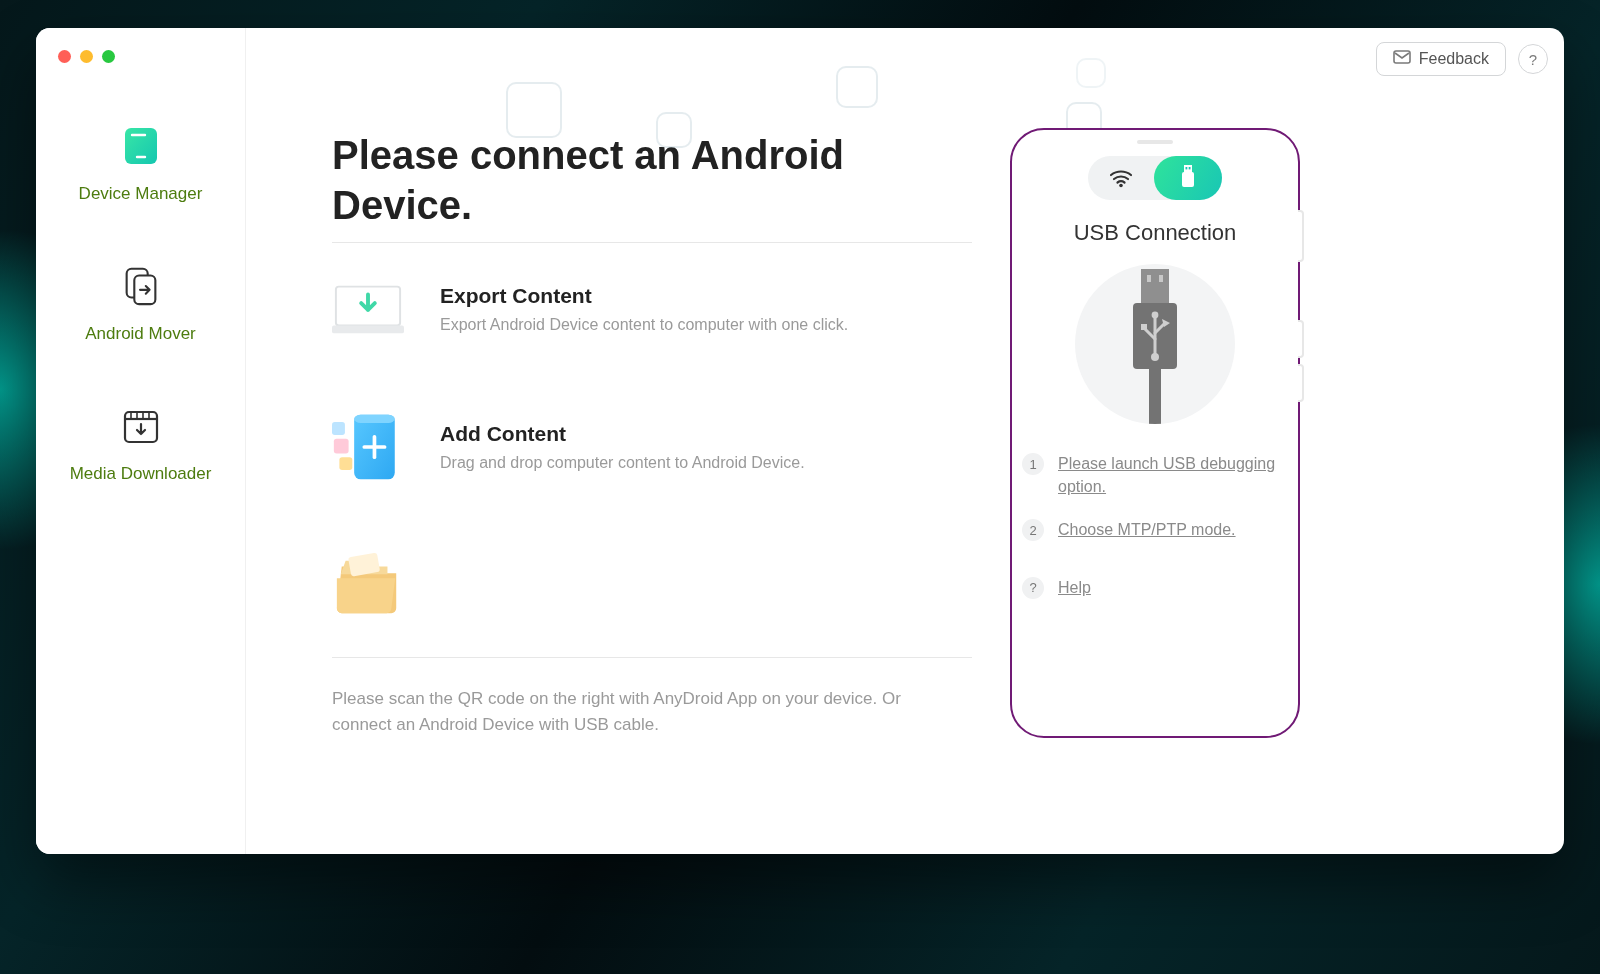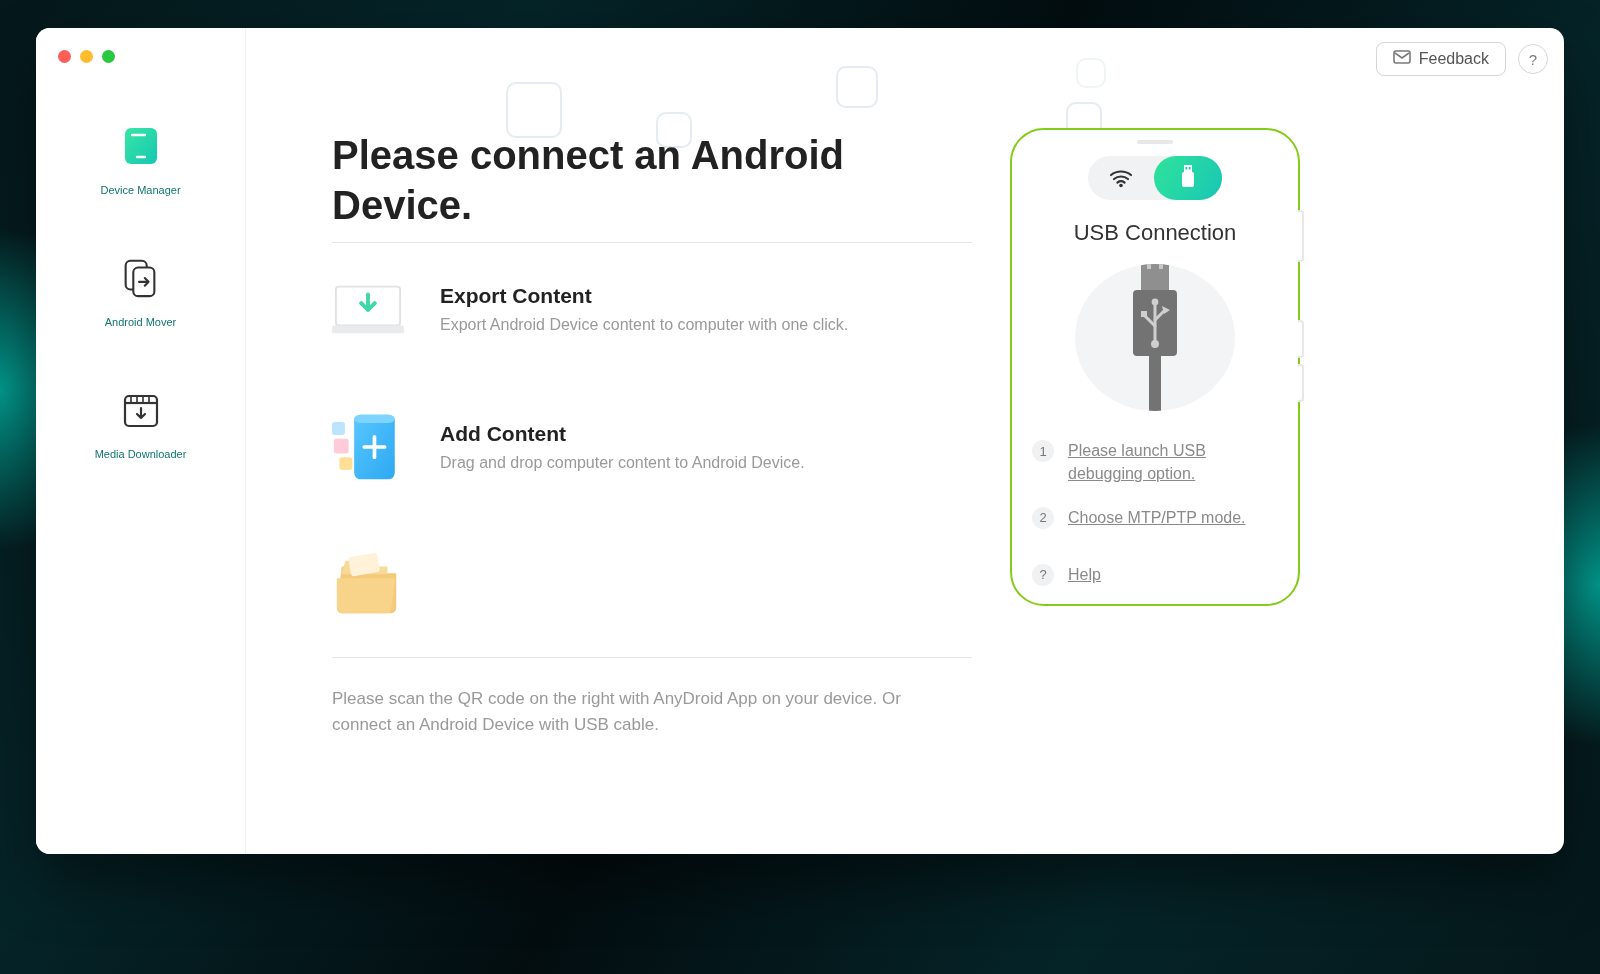--- a/index.html
+++ b/index.html
@@ -29,43 +29,43 @@
     display:flex;flex-direction:column;align-items:center;gap:60px;
     position:relative;
   }
   .traffic-lights{position:absolute;top:22px;left:22px;display:flex;gap:9px;}
   .traffic-lights span{width:13px;height:13px;border-radius:50%;display:block;}
   .tl-red{background:#ff5f57;}
   .tl-yellow{background:#febc2e;}
   .tl-green{background:#28c840;}
   .nav-item{display:flex;flex-direction:column;align-items:center;gap:16px;cursor:pointer;}
   .nav-icon{width:44px;height:44px;display:flex;align-items:center;justify-content:center;}
-  .nav-label{font-size:11px;color:#0f766e;}
+  .nav-label{font-size:17px;color:#4d7c0f;}
   .main{
     flex:1;
     position:relative;
     padding:56px 68px 40px 86px;
     display:flex;
     gap:38px;
   }
   .main-bg-squares{position:absolute;top:30px;left:260px;right:300px;height:100px;pointer-events:none;}
   .sq{position:absolute;border:2px solid rgba(180,200,210,0.35);border-radius:10px;}
   .content{flex:1;max-width:640px;padding-top:46px;}
   .page-title{font-size:40px;font-weight:600;color:#222;line-height:1.25;margin-bottom:12px;}
   .page-sub{font-size:17px;color:#9a9a9a;margin-bottom:34px;}
   .divider{height:1px;background:#e7e7e7;width:100%;}
   .feature{display:flex;align-items:center;gap:36px;padding:30px 0 36px;}
   .feature .icon-box{width:72px;height:72px;display:flex;align-items:center;justify-content:center;flex:0 0 72px;}
   .feature h3{font-size:21px;font-weight:600;color:#222;margin-bottom:8px;}
   .feature p{font-size:16px;color:#9a9a9a;}
   .footer-note{font-size:17px;color:#9a9a9a;line-height:1.55;margin-top:28px;max-width:600px;}
   .right-panel{width:310px;display:flex;align-items:flex-start;padding-top:44px;}
   .phone{
-    width:290px;height:478px;border:2px solid #84cc16;border-radius:34px;
-    background:#fff;position:relative;padding:22px 20px 18px;
+    width:290px;height:610px;border:2px solid #701a75;border-radius:34px;
+    background:#fff;position:relative;padding:22px 10px 18px;
     display:flex;flex-direction:column;align-items:center;
   }
   .phone:before{content:"";position:absolute;top:10px;left:50%;transform:translateX(-50%);width:36px;height:4px;border-radius:3px;background:#e7e7e7;}
   .phone-side-btn{position:absolute;background:#fff;border:2px solid #e7e7e7;border-left:none;border-radius:0 4px 4px 0;right:-6px;width:6px;}
   .phone-side-btn.a{top:80px;height:52px;}
   .phone-side-btn.b{top:190px;height:38px;}
   .phone-side-btn.c{top:234px;height:38px;}
   .toggle{width:134px;height:44px;border-radius:22px;background:#f0f2f3;display:flex;align-items:center;justify-content:space-between;position:relative;margin-bottom:20px;margin-top:4px;}
   .toggle .wifi{width:66px;height:44px;display:flex;align-items:center;justify-content:center;}
   .toggle .usb-pill{width:68px;height:44px;border-radius:22px;background:linear-gradient(120deg,#2fe39b,#19c6b5);display:flex;align-items:center;justify-content:center;}

